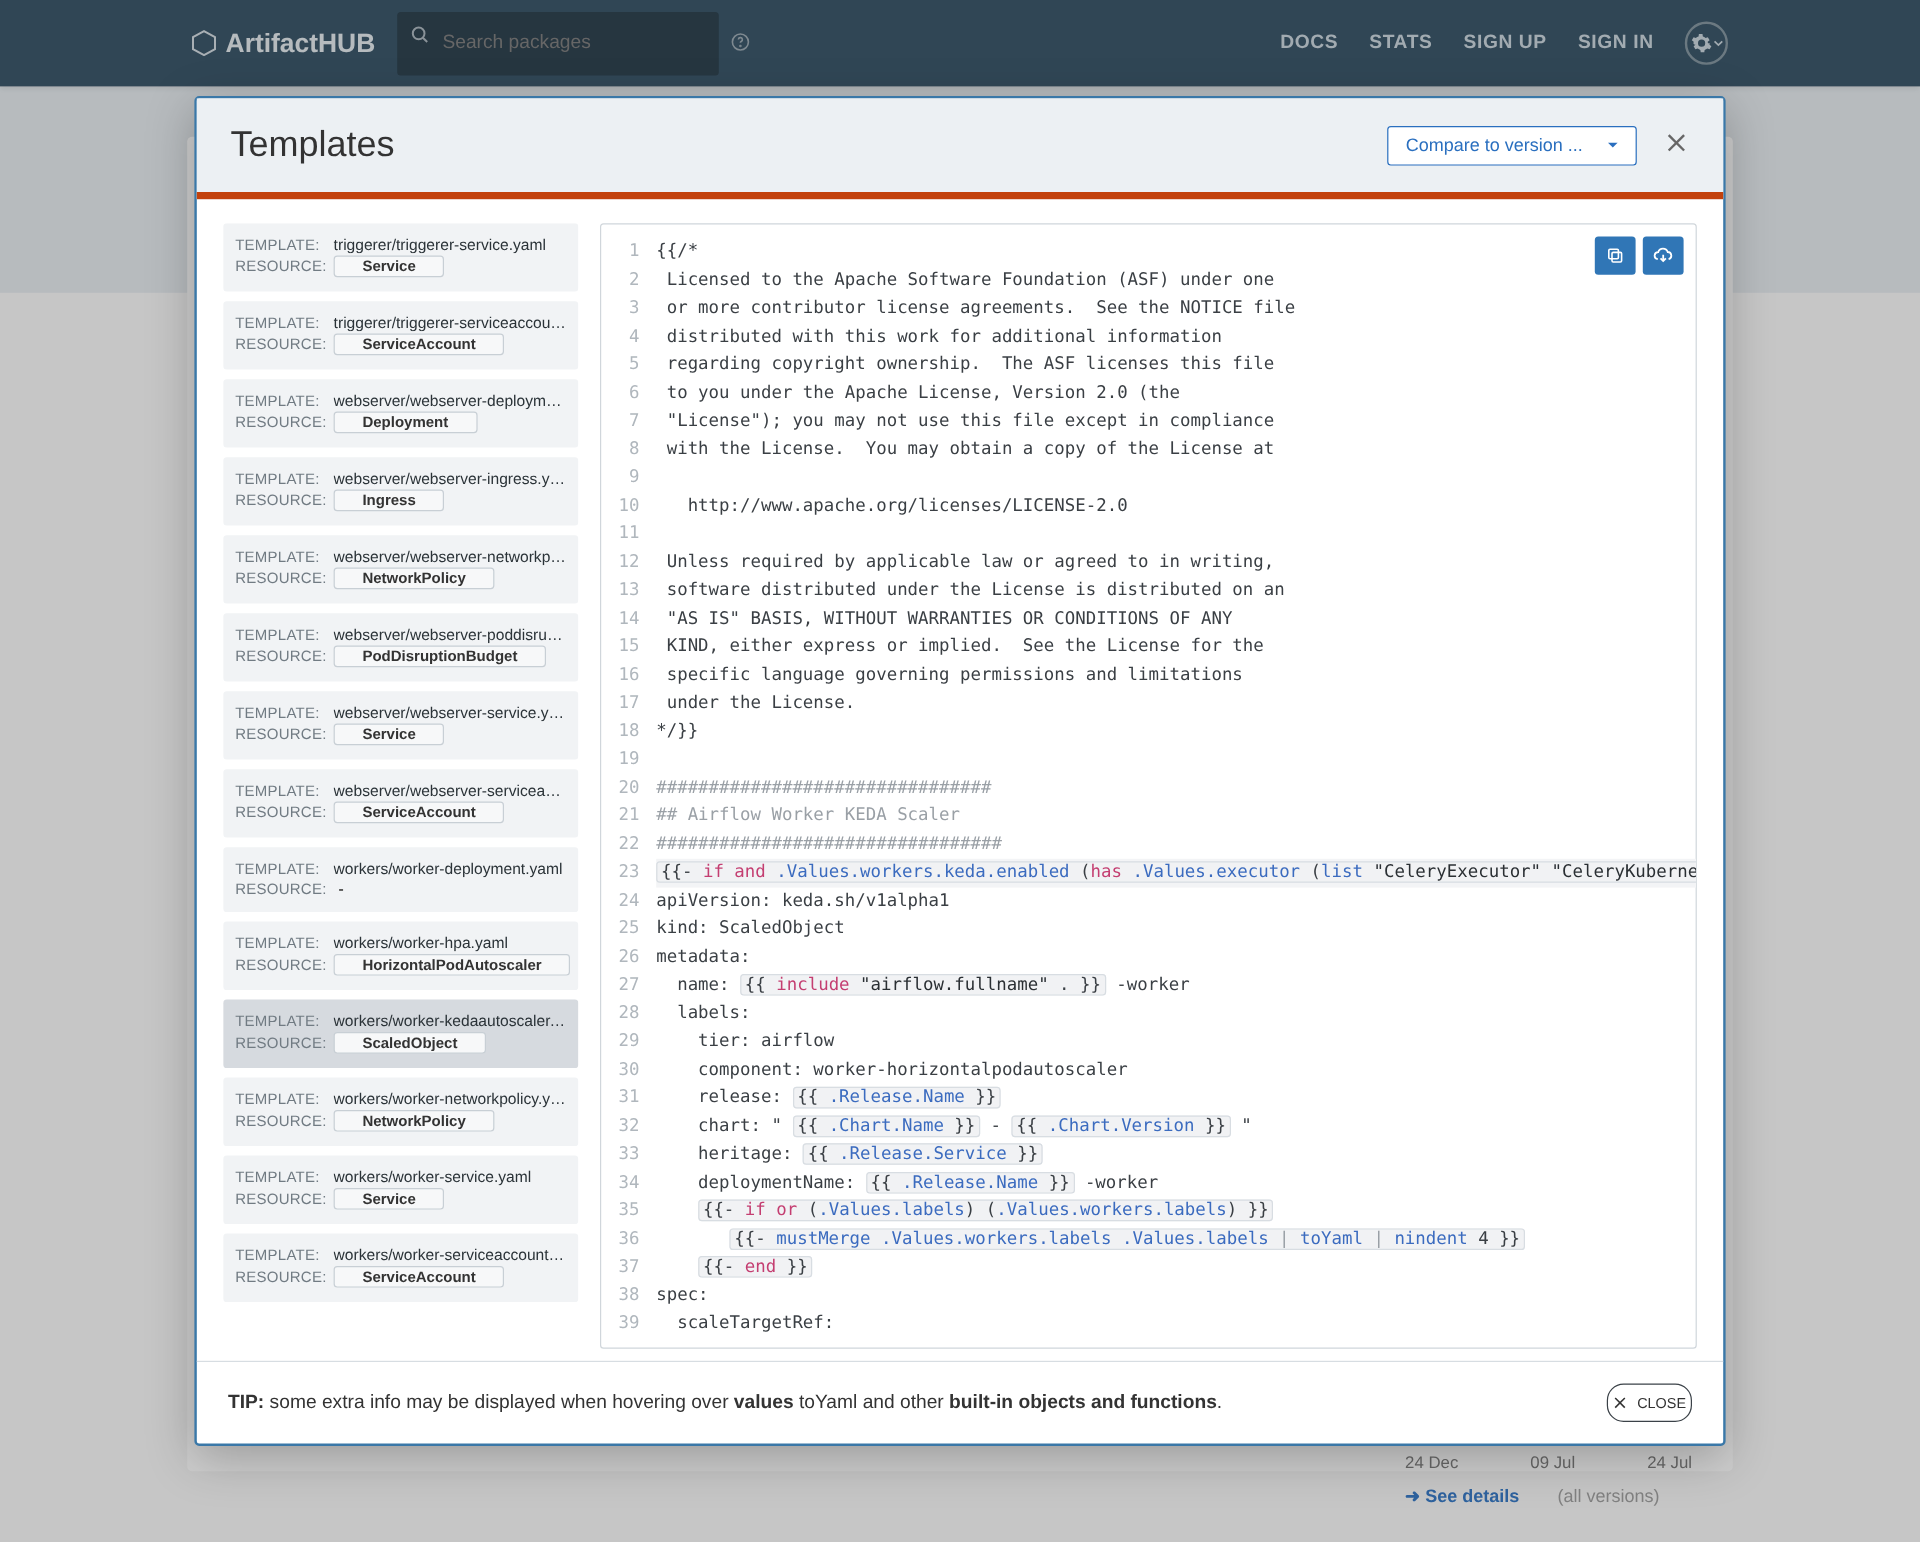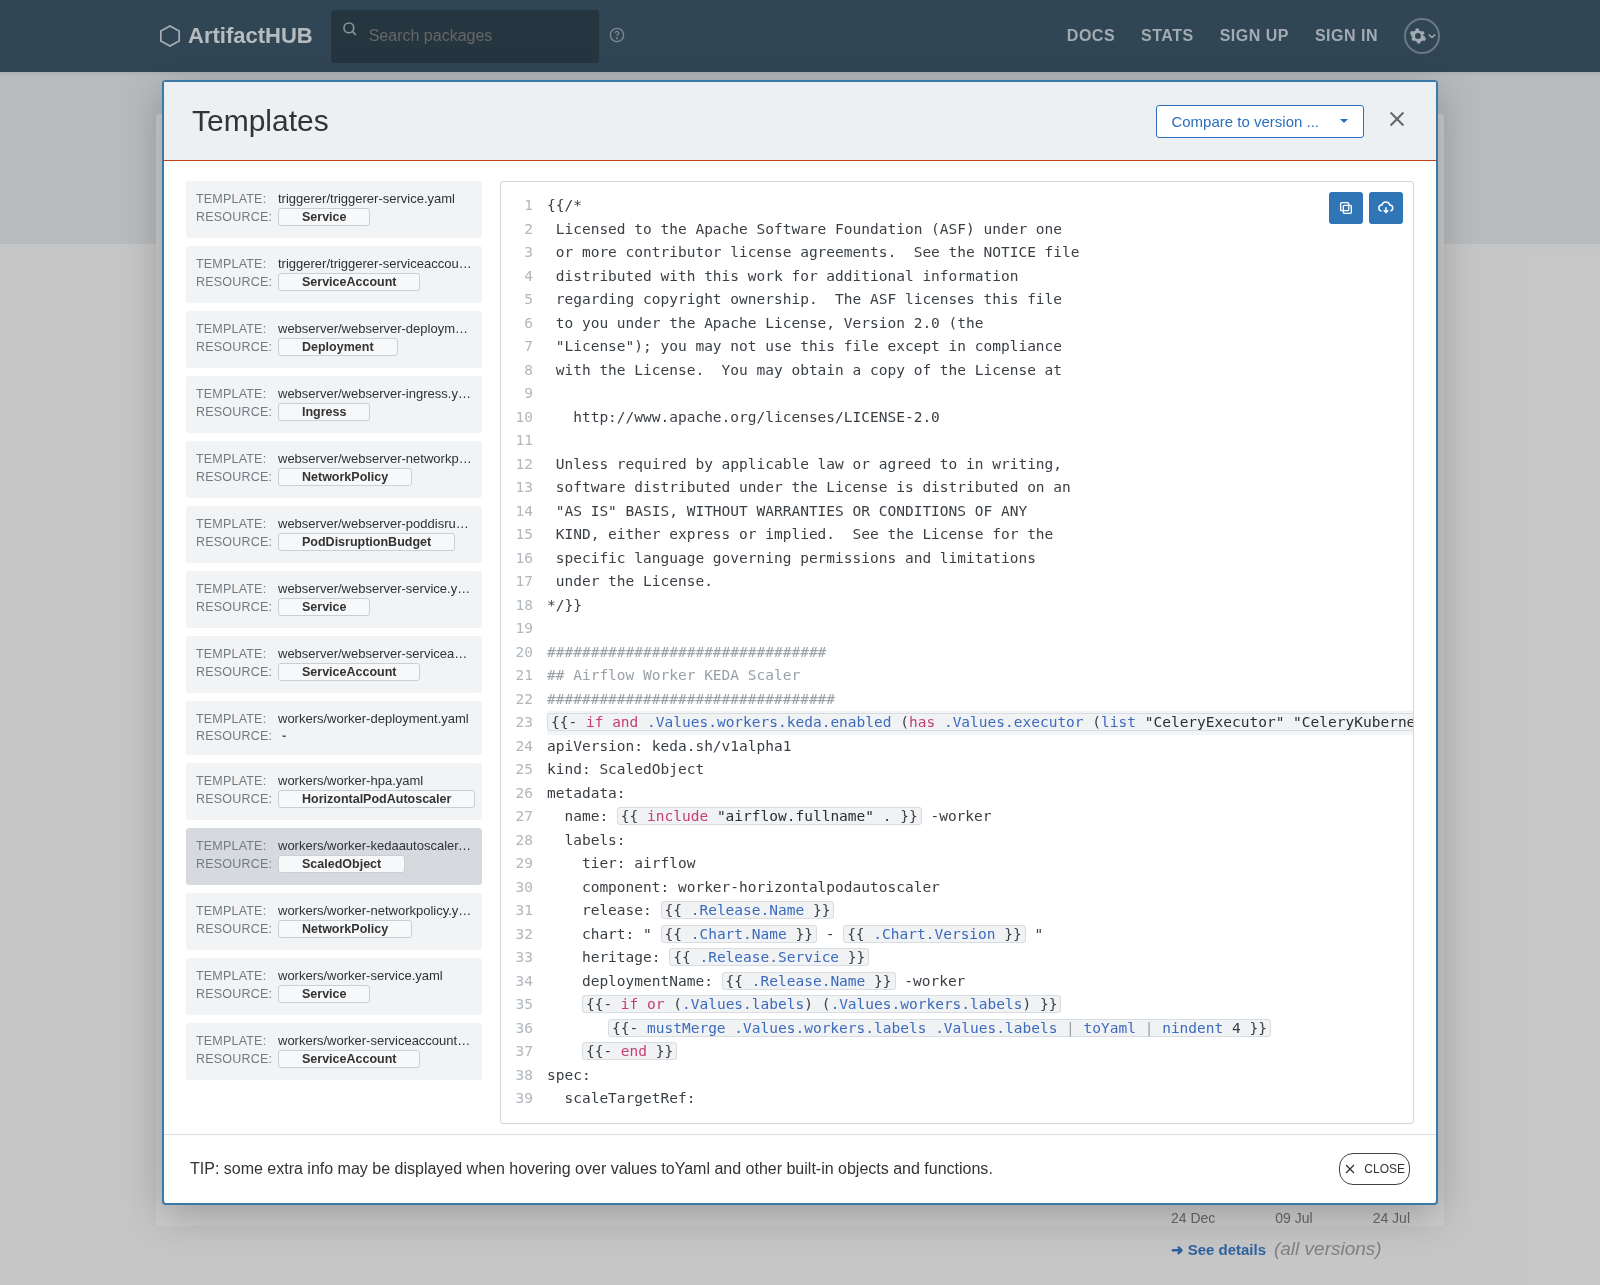--- a/index.html
+++ b/index.html
@@ -37,31 +37,31 @@
   .nav-right a{color:#c4d0d8;}
   .gear-circle{width:36px;height:36px;border:2px solid #7b8e99;border-radius:50%;display:flex;align-items:center;justify-content:center;color:#c4d0d8;}
 
   .bg-band{height:172px;background:#e0e6ea;}
   .bg-page{background:#fff;margin:0 auto;width:1288px;padding:30px 32px;transform:translateY(-130px);border-radius:4px;}
   .bg-list{margin-left:28px;font-size:18px;color:#333;line-height:1.55;}
   .bg-list li{margin:2px 0;}
   .side-block{position:absolute;right:190px;top:1210px;font-size:14px;color:#777;}
   .side-row{display:flex;gap:60px;margin-bottom:12px;}
   .see-det{color:#2a6fbf;font-size:15px;font-weight:600;}
-  .allver{color:#999;font-size:19px;margin-left:4px;font-style:italic;}
+  .allver{color:#999;font-size:15px;margin-left:28px;}
 
   
   .overlay{position:absolute;inset:0;background:rgba(60,60,60,.25);}
   .modal{
     position:absolute;left:162px;right:162px;top:80px;bottom:80px;
     background:#fff;border:2px solid #3a78a8;border-radius:4px;
     display:flex;flex-direction:column;
     box-shadow:0 10px 40px rgba(0,0,0,.25);
   }
-  .modal-head{background:#ecf0f3;padding:22px 28px;display:flex;align-items:center;border-bottom:1px solid #c2410c;}
+  .modal-head{background:#ecf0f3;padding:22px 28px;display:flex;align-items:center;border-bottom:6px solid #c2410c;}
   .modal-title{font-size:30px;font-weight:500;color:#333;}
   .compare-btn{margin-left:auto;border:1.6px solid #2a6fbf;color:#2a6fbf;background:#fff;padding:7px 14px;border-radius:3px;font-size:15px;display:flex;align-items:center;gap:20px;cursor:pointer;}
   .close-x{margin-left:22px;color:#666;cursor:pointer;}
 
   .modal-body{flex:1;display:flex;overflow:hidden;padding:20px 22px 10px;gap:18px;}
   .tpl-list{width:296px;overflow-y:auto;position:relative;}
   .tpl-list::-webkit-scrollbar{width:7px;}
   .tpl-list::-webkit-scrollbar-thumb{background:#c4c9cd;border-radius:4px;}
   .tpl-item{background:#f1f3f5;border-radius:3px;padding:8px 10px 10px;margin-bottom:8px;font-size:13px;cursor:pointer;}
   .tpl-item.sel{background:#d6dadf;}
@@ -82,21 +82,21 @@
   .ct{color:#3a3f44;}
   .c-gray{color:#9aa0a6;}
   .c-kw{color:#c43e71;}
   .c-fn{color:#3b6bbf;}
   .c-str{color:#2a2f33;}
   .c-pipe{color:#9aa0a6;}
   .tok{background:#f1f2f4;border:1px solid #d8dde2;border-radius:3px;padding:0 3px;}
   .hl-line{background:#f3f4f6;display:inline-block;min-width:100%;}
 
   .modal-foot{border-top:1px solid #d7dde2;padding:18px 26px;display:flex;align-items:center;font-size:16px;color:#333;}
-  .modal-foot b{font-weight:400;}
+  .modal-foot b{font-weight:700;}
   .close-btn{margin-left:auto;border:1.5px solid #3b4248;background:#fff;padding:8px 4px;font-size:12px;border-radius:14px;display:flex;align-items:center;gap:8px;cursor:pointer;color:#333;font-weight:500;}
 </style>
 </head>
 <body>
 
 <div class="bg-outer">
   <div class="topbar">
     <div class="logo">
       <svg class="logo-hex" viewBox="0 0 24 26">
           <path d="M12 1 L23 7 L23 19 L12 25 L1 19 L1 7 Z" fill="none" stroke="#cdd6dc" stroke-width="2"></path>

